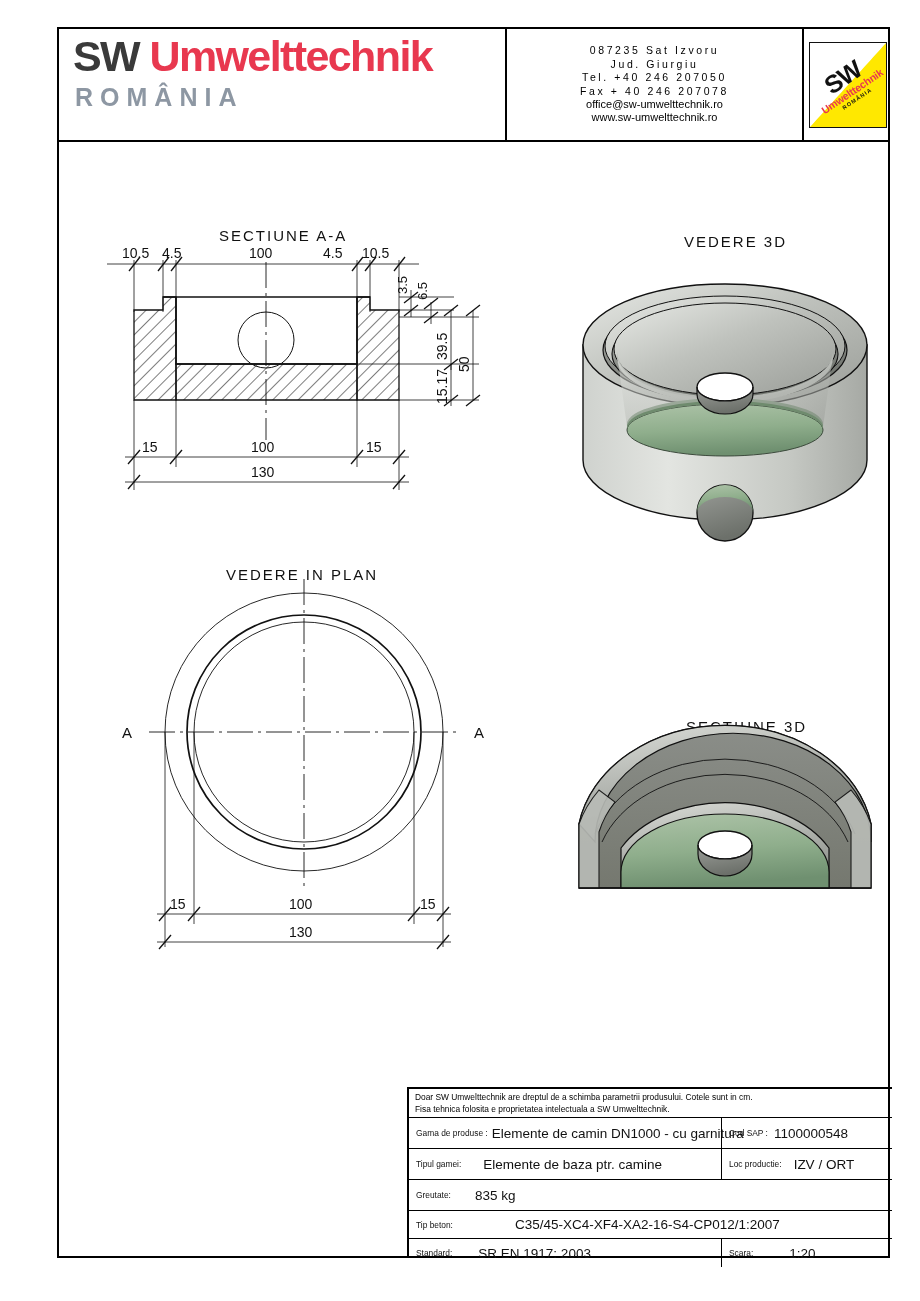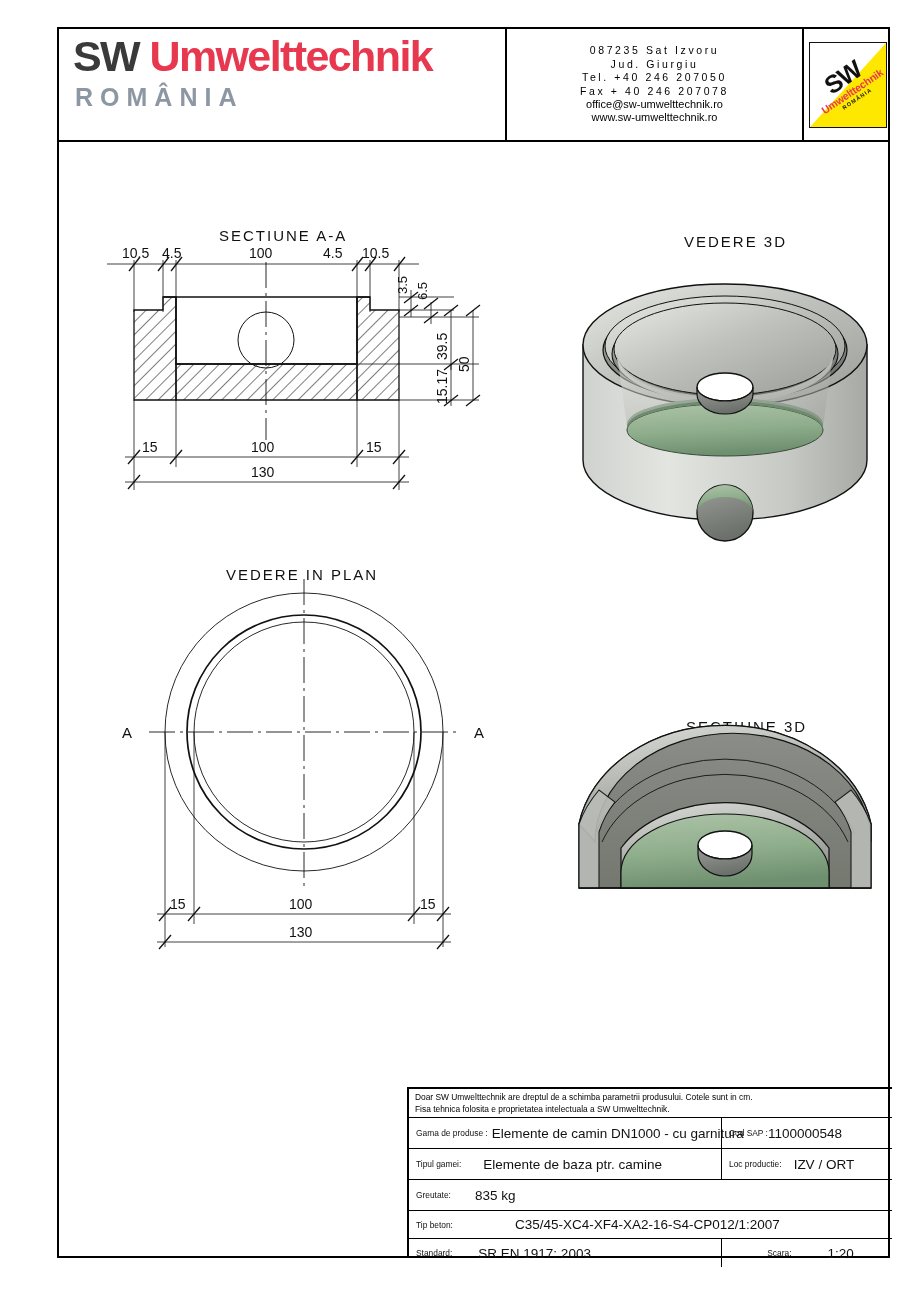--- a/index.html
+++ b/index.html
@@ -344,21 +344,21 @@
       <div>Fisa tehnica folosita e proprietatea intelectuala a SW Umwelttechnik.</div>
     </div>
 
     <div class="tb-row r-h">
       <div class="tb-cellL" style="width:313px;">
         <span class="lbl">Gama de produse :</span>
         <span class="val" style="margin-left:4px;">Elemente de camin DN1000 - cu garnitura</span>
       </div>
       <div class="tb-cellR" style="width:170px;">
         <span class="lbl">Cod SAP :</span>
-        <span class="val" style="margin-left:0;">1100000548</span>
+        <span class="val" style="margin-left:6px;">1100000548</span>
       </div>
     </div>
 
     <div class="tb-row r-h">
       <div class="tb-cellL" style="width:313px;">
         <span class="lbl">Tipul gamei:</span>
         <span class="val" style="margin-left:22px;">Elemente de baza ptr. camine</span>
       </div>
       <div class="tb-cellR" style="width:170px;">
         <span class="lbl">Loc productie:</span>
@@ -378,21 +378,21 @@
         <span class="lbl">Tip beton:</span>
         <span class="val" style="margin-left:26px;">C35/45-XC4-XF4-XA2-16-S4-CP012/1:2007</span>
       </div>
     </div>
 
     <div class="tb-row r-h2">
       <div class="tb-cellL" style="width:313px;">
         <span class="lbl">Standard:</span>
         <span class="val" style="margin-left:26px;">SR EN 1917: 2003</span>
       </div>
-      <div class="tb-cellR" style="width:170px;justify-content:center;">
+      <div class="tb-cellR" style="width:170px;">
         <span class="lbl">Scara:</span>
         <span class="val" style="margin-left:36px;">1:20</span>
       </div>
     </div>
 
 
   </div>
 </div>
 
 </body></html>

